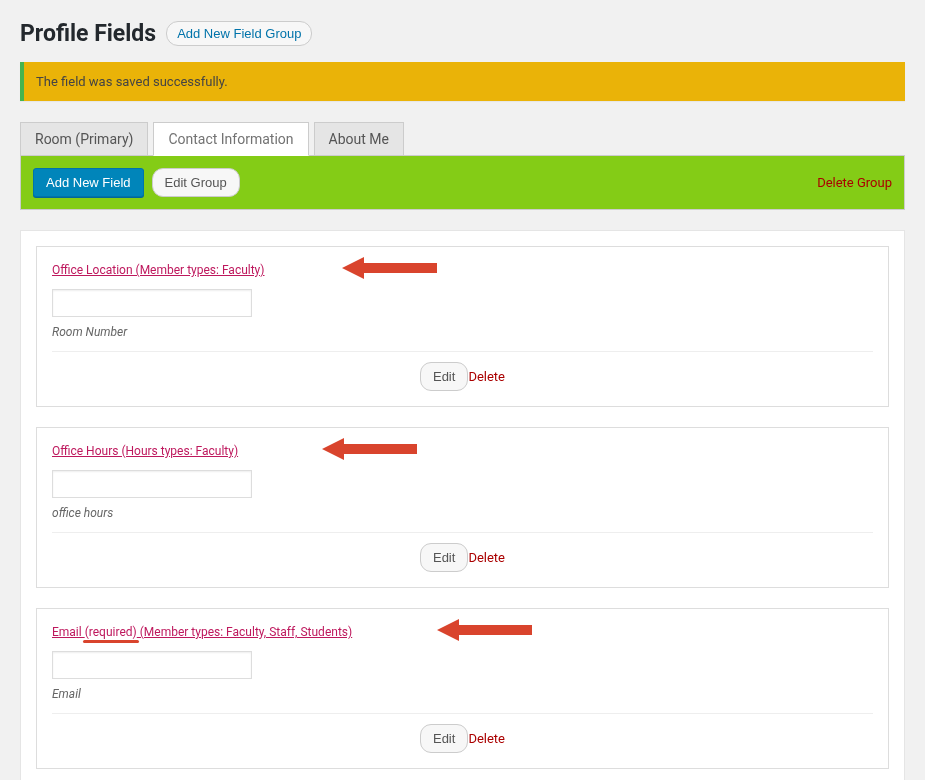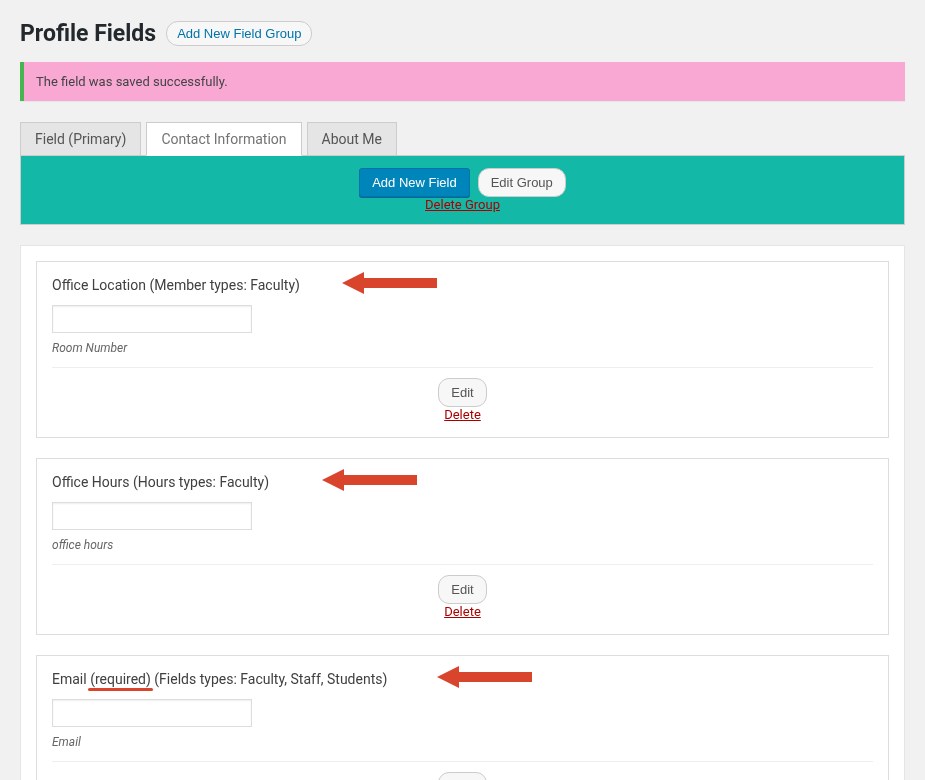--- a/index.html
+++ b/index.html
@@ -31,21 +31,21 @@
     .page-title-action {
       background: #f7f7f7;
       border: 1px solid #ccc;
       padding: 4px 10px;
       color: #0073aa;
       font-size: 13px;
       cursor: pointer;
       border-radius: 12px;
     }
     .notice {
-      background: #f9a8d4;
+      background: #eab308;
       border-left: 4px solid #46b450;
       padding: 12px;
       margin-bottom: 20px;
       box-shadow: 0 1px 1px rgba(0,0,0,0.04);
     }
     .notice p {
       margin: 0;
       font-size: 13px;
     }
     .tabs {
@@ -66,28 +66,27 @@
     }
     .tab.inactive {
       border-bottom: 1px solid #ccc;
     }
     .tab.active {
       background: #fff;
       border-bottom: 1px solid #fff;
       color: #737373;
     }
     .tab-panel {
-      background: #14b8a6;
+      background: #84cc16;
       border: 1px solid #ccc;
       padding: 12px;
       display: flex;
       align-items: center;
       justify-content: space-between;
       margin-bottom: 20px;
-      flex-direction: column;
     }
     .panel-left {
       display: flex;
       gap: 8px;
     }
     .button-primary {
       background: #0085ba;
       border: 1px solid #0073aa;
       color: #fff;
       padding: 6px 12px;
@@ -100,21 +99,20 @@
       background: #f7f7f7;
       border: 1px solid #ccc;
       color: #555;
       padding: 6px 12px;
       font-size: 13px;
       cursor: pointer;
       border-radius: 11px;
     }
     .delete-link {
       color: #a00;
-      text-decoration: underline;
       font-size: 13px;
       cursor: pointer;
     }
     .subtitle {
       font-size: 13px;
       margin-bottom: 15px;
       color: #444;
     }
     .fields-container {
       background: #fff;
@@ -125,24 +123,25 @@
       border: 1px solid #ddd;
       background: #fff;
       padding: 15px;
       margin-bottom: 20px;
       position: relative;
     }
     .field-card:last-child {
       margin-bottom: 0;
     }
     .field-title {
-      font-size: 14px;
-      color: #404040;
+      font-size: 12px;
+      color: #be185d;
       margin-bottom: 12px;
       display: inline-block;
+      text-decoration: underline;
     }
     .field-input {
       display: block;
       width: 200px;
       height: 28px;
       border: 1px solid #ddd;
       background: #fff;
       margin-bottom: 8px;
       box-shadow: inset 0 1px 2px rgba(0,0,0,.07);
     }
@@ -154,21 +153,20 @@
     }
     .field-divider {
       border: none;
       border-top: 1px solid #eee;
       margin: 10px 0;
     }
     .field-actions {
       display: flex;
       justify-content: center;
       align-items: center;
-      flex-direction: column;
     }
     .arrow {
       position: absolute;
       top: 8px;
       pointer-events: none;
     }
     .arrow svg {
       display: block;
     }
     .underline-req {
@@ -193,21 +191,21 @@
   <div class="header">
     <h1 class="page-title">Profile Fields</h1>
     <button class="page-title-action">Add New Field Group</button>
   </div>
 
   <div class="notice">
     <p>The field was saved successfully.</p>
   </div>
 
   <div class="tabs">
-    <div class="tab inactive">Field (Primary)</div>
+    <div class="tab inactive">Room (Primary)</div>
     <div class="tab active">Contact Information</div>
     <div class="tab inactive">About Me</div>
   </div>
 
   <div class="tab-panel">
     <div class="panel-left">
       <button class="button-primary">Add New Field</button>
       <button class="button-secondary">Edit Group</button>
     </div>
     <a class="delete-link">Delete Group</a>
@@ -243,21 +241,21 @@
       <div class="field-desc">office hours</div>
       <hr class="field-divider">
       <div class="field-actions">
         <button class="button-secondary">Edit</button>
         <a class="delete-link">Delete</a>
       </div>
     </div>
 
     <div class="field-card">
       <span class="field-title">
-        <span>Email </span><span class="underline-req">(required)</span><span> (Fields types: Faculty, Staff, Students)</span>
+        <span>Email </span><span class="underline-req">(required)</span><span> (Member types: Faculty, Staff, Students)</span>
       </span>
       <div class="arrow" style="left:400px;">
         <svg width="100" height="28">
             <polygon points="0,13 22,2 22,8 95,8 95,18 22,18 22,24" fill="#d9442d"></polygon>
           </svg>
       </div>
       <input type="text" class="field-input" style="">
       <div class="field-desc">Email</div>
       <hr class="field-divider">
       <div class="field-actions">

